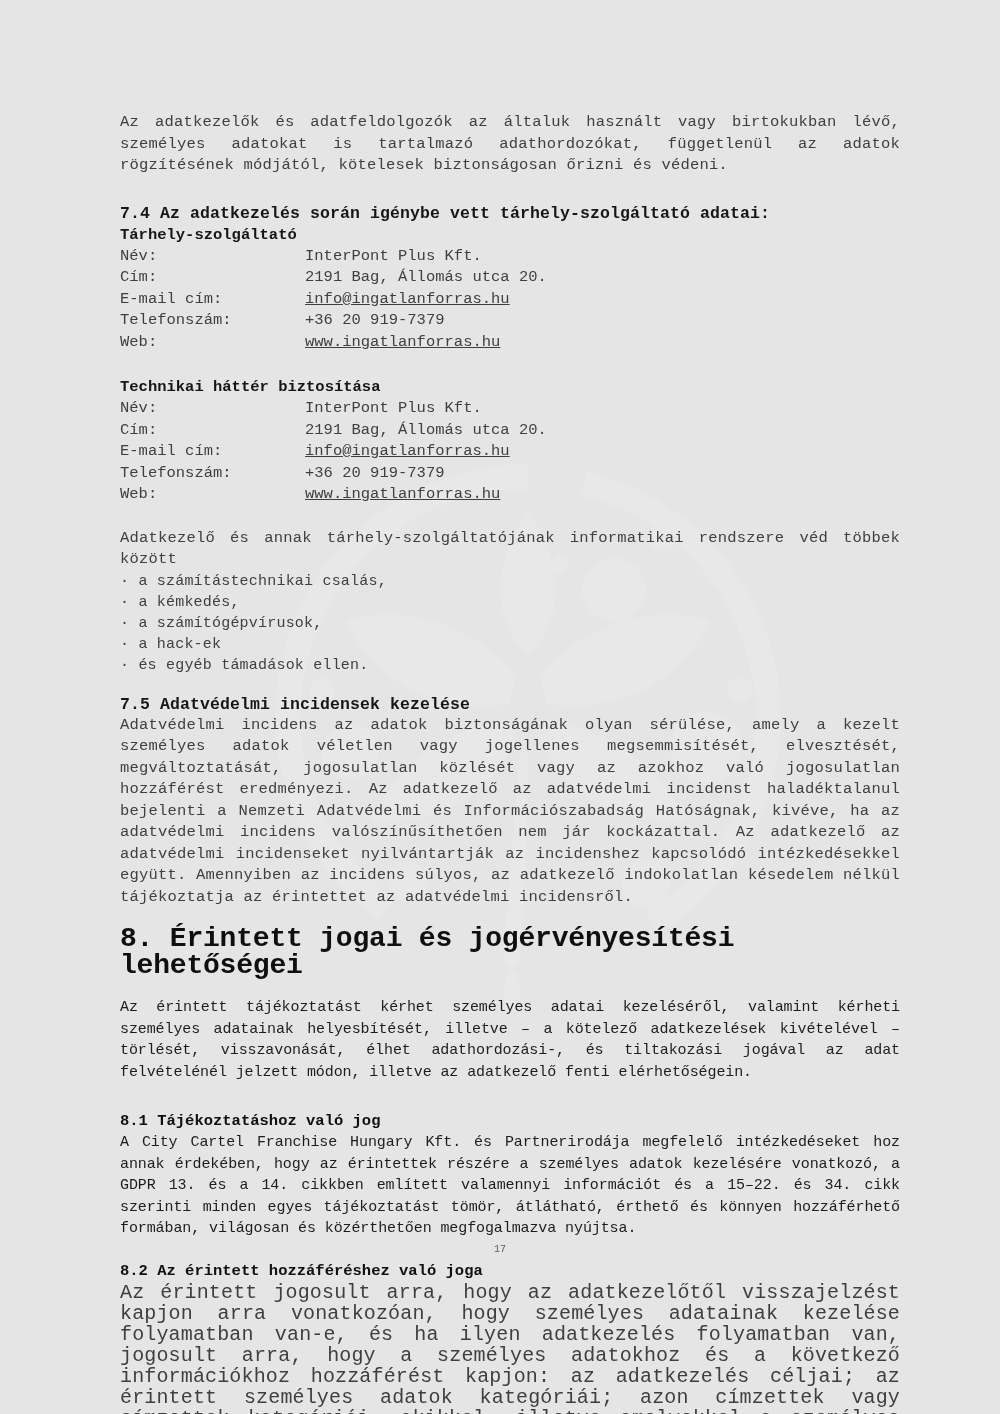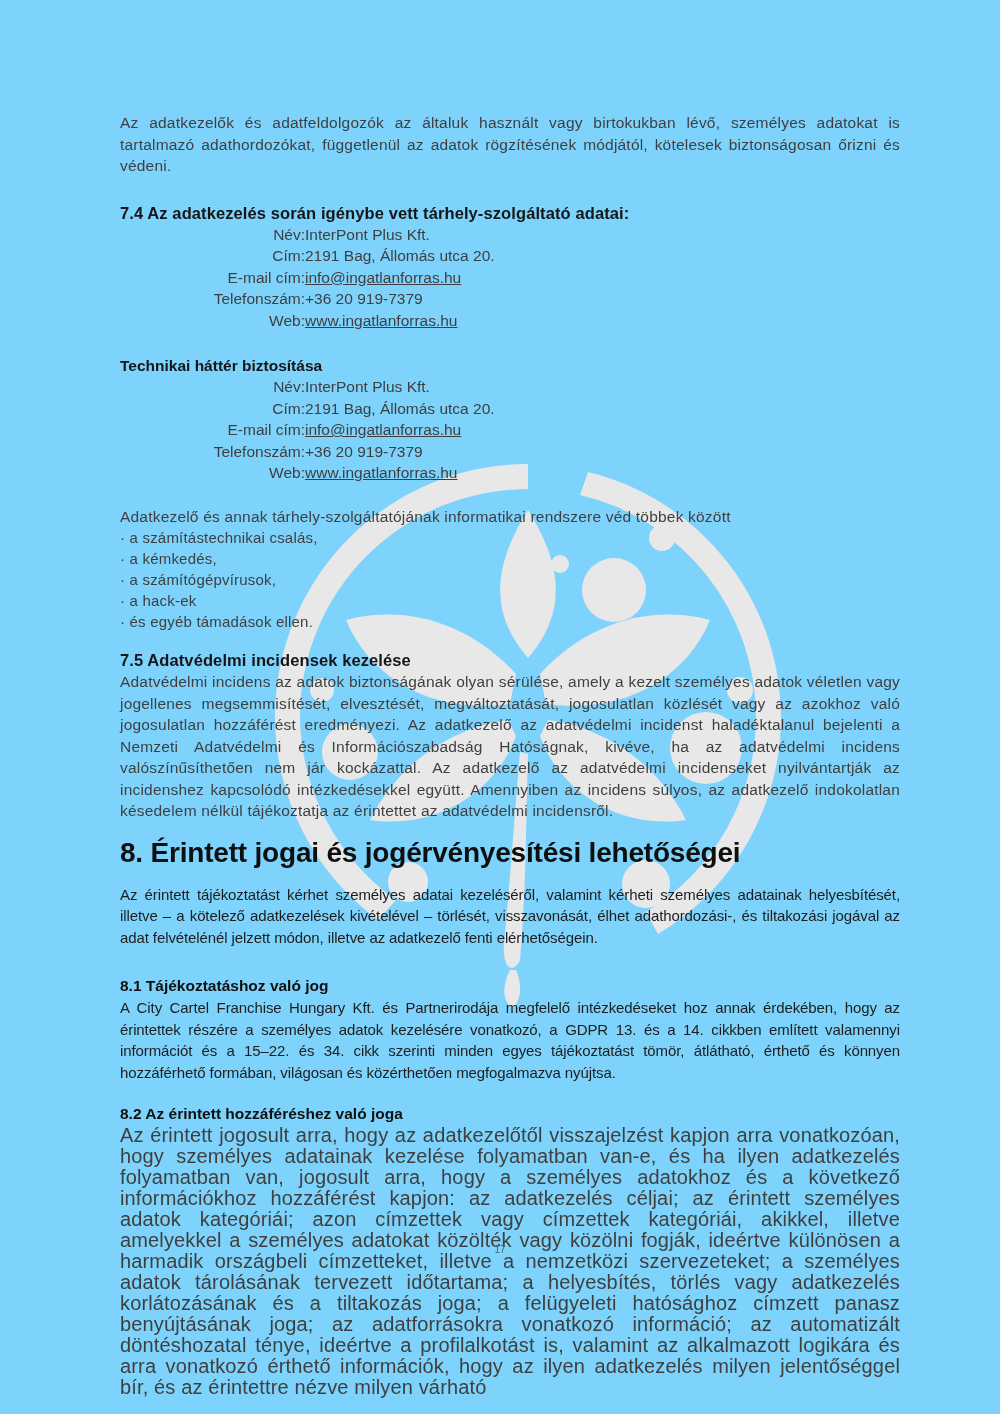--- a/index.html
+++ b/index.html
@@ -1,21 +1,21 @@
 <!DOCTYPE html>
 <html lang="hu"><head>
 <meta charset="utf-8">
 <style>
   html,body{margin:0;padding:0;background:#ffffff;}
   .page{
     position:relative;
     width:1000px;height:1414px;
-    background:#7dd3fc;
+    background:#e5e5e5;
     overflow:hidden;
-    font-family:Liberation Sans, sans-serif;
+    font-family:Liberation Mono, monospace;
     color:#3f3f3f;
   }
   .watermark{
     position:absolute;left:258px;top:452px;width:540px;height:575px;
     pointer-events:none;
   }
   .content{
     position:absolute;left:120px;top:112px;width:780px;
   }
   .body{
@@ -24,21 +24,21 @@
     position:relative;z-index:2;
   }
   .h-sub{
     font-size:16.5px;line-height:21px;font-weight:bold;color:#161616;
     margin:26px 0 0 0;letter-spacing:.1px;position:relative;z-index:2;
   }
   .h-block{
     font-size:15.5px;line-height:21px;font-weight:bold;color:#161616;
     margin:1px 0 0 0;position:relative;z-index:2;
   }
-  .contact{margin:0;position:relative;z-index:2;text-align:right;}
+  .contact{margin:0;position:relative;z-index:2;}
   .contact-row{display:flex;font-size:15.5px;line-height:21.5px;}
   .contact-row .label{width:185px;flex:0 0 185px;color:#3f3f3f;}
   .contact-row .value{color:#3f3f3f;}
   a.value{color:#2e2e2e;text-decoration:underline;}
   .mt-block{margin-top:24px;}
   .mt-para{margin-top:22px;}
   .bullets{position:relative;z-index:2;font-size:15px;line-height:21px;letter-spacing:.2px;color:#3f3f3f;}
   .h-75{margin-top:18px;}
   .h-big{
     font-size:28px;line-height:27px;font-weight:bold;color:#0f0f0f;
@@ -93,20 +93,21 @@
       <path d="M252 518 C 244 534 244 548 254 556 C 264 548 264 532 258 518 Z"></path>
     </g>
   </svg>
 
   <div class="content">
 
     <p class="body">Az adatkezelők és adatfeldolgozók az általuk használt vagy birtokukban lévő, személyes adatokat is tartalmazó adathordozókat, függetlenül az adatok rögzítésének módjától, kötelesek biztonságosan őrizni és védeni.</p>
 
     <h2 class="h-sub">7.4 Az adatkezelés során igénybe vett tárhely-szolgáltató adatai:</h2>
 
+    <h3 class="h-block">Tárhely-szolgáltató</h3>
     <div class="contact">
       <div class="contact-row">
         <span class="label">Név:</span>
         <span class="value">InterPont Plus Kft.</span>
       </div>
       <div class="contact-row">
         <span class="label">Cím:</span>
         <span class="value">2191 Bag, Állomás utca 20.</span>
       </div>
       <div class="contact-row">

